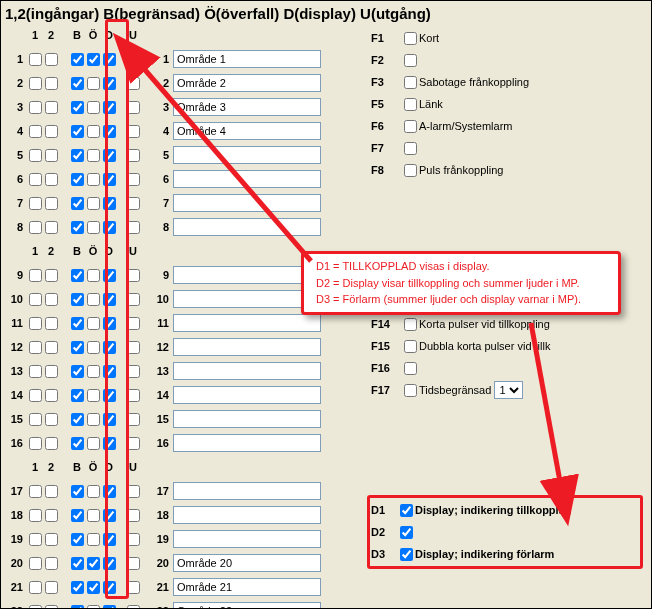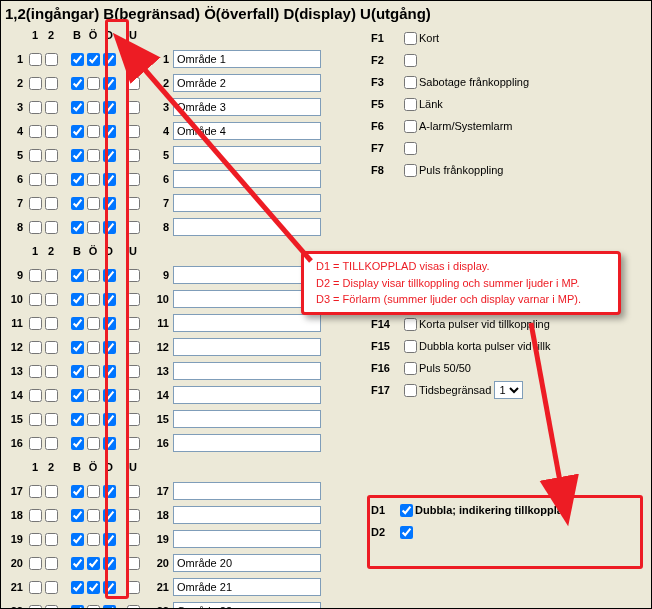--- a/index.html
+++ b/index.html
@@ -528,38 +528,42 @@
       <div class="ftxt">Korta pulser vid tillkoppling</div>
     </div>
     <div class="frow">
       <div class="flbl">F15</div>
       <div class="fchk"><input type="checkbox" style=""></div>
       <div class="ftxt">Dubbla korta pulser vid tillk</div>
     </div>
     <div class="frow">
       <div class="flbl">F16</div>
       <div class="fchk"><input type="checkbox" style=""></div>
-      <div class="ftxt">Puls 50/50</div>
     </div>
     <div class="frow">
       <div class="flbl">F17</div>
       <div class="fchk"><input type="checkbox" style=""></div>
       <div class="ftxt">Tidsbegränsad <select class="fsel"><option>1</option></select></div>
     </div>
   </div>
 
 <div class="dpanel" id="dpanel">
     <div class="drow">
       <div class="dlbl">D1</div>
       <div class="dchk"><input type="checkbox" checked="" style=""></div>
-      <div class="dtxt">Dubbla; indikering tillkopplad</div>
+      <div class="dtxt">Display; indikering tillkopplad</div>
     </div>
     <div class="drow">
       <div class="dlbl">D2</div>
       <div class="dchk"><input type="checkbox" checked="" style=""></div>
+    </div>
+    <div class="drow">
+      <div class="dlbl">D3</div>
+      <div class="dchk"><input type="checkbox" checked="" style=""></div>
+      <div class="dtxt">Display; indikering förlarm</div>
     </div>
   </div>
 
 <div class="anno redbox-D"></div>
 <div class="anno redbox-bottom"></div>
 
 <div class="anno tooltip">
   <div>D1 = TILLKOPPLAD visas i display.</div>
   <div>D2 = Display visar tillkoppling och summer ljuder i MP.</div>
   <div>D3 = Förlarm (summer ljuder och display varnar i MP).</div>

